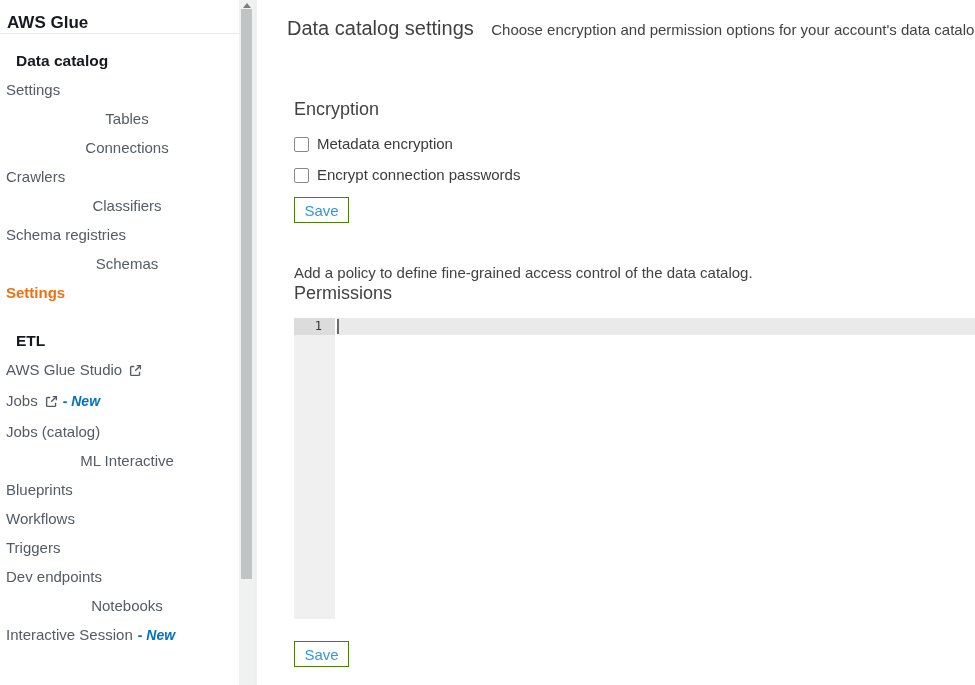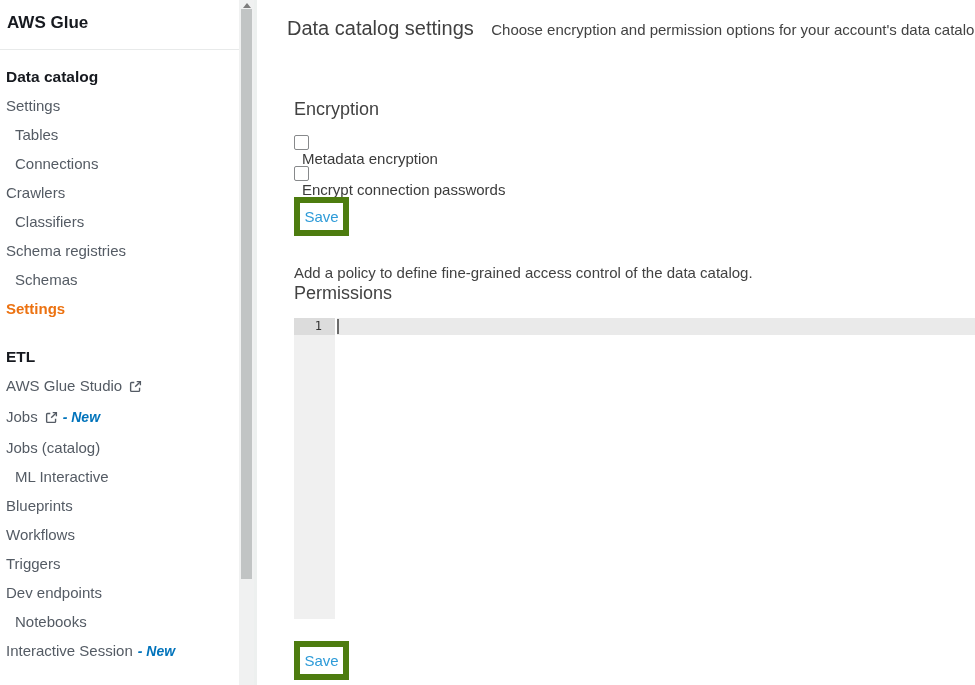--- a/index.html
+++ b/index.html
@@ -1,28 +1,28 @@
 <!DOCTYPE html>
 <html><head>
 <meta charset="utf-8">
 <style>
   * { margin:0; padding:0; box-sizing:border-box; }
   html,body { width:975px; height:685px; overflow:hidden; background:#fff;
     font-family:"Liberation Sans", sans-serif; }
 
   
   .sidebar { position:absolute; left:0; top:0; bottom:0; width:239px; background:#fff; }
-  .sidebar-title { height:50px; padding:13px 0 0 7px; font-size:17px; font-weight:700;
+  .sidebar-title { height:34px; padding:13px 0 0 7px; font-size:17px; font-weight:700;
     color:#16191f; border-bottom:1px solid #e8eaea; }
   .nav { padding-top:12px; }
-  .nav-heading { font-size:15.5px; font-weight:700; color:#16191f; padding-left:6px;
+  .nav-heading { font-size:15.5px; font-weight:700; color:#16191f; padding-left:16px;
     line-height:29px; }
   .nav-item { font-size:15px; color:#545b64; padding-left:6px; line-height:29px;
     cursor:pointer; white-space:nowrap; }
-  .nav-item.indent { padding-left:15px; }
+  .nav-item.indent { padding-left:15px;text-align:center; }
   .nav-item.active { color:#ec7211; font-weight:700; }
   .nav-section + .nav-section { margin-top:19px; }
   .ext-icon { display:inline-block; vertical-align:-2px; margin-left:7px; }
   .new-tag { color:#0073bb; font-weight:700; font-style:italic; font-size:14px; margin-left:5px; }
 
   
   .sb-track { position:absolute; left:239px; top:0; bottom:0; width:15px; background:#f0f1f1; }
   .sb-up { position:absolute; top:3px; left:4px; width:0; height:0;
     border-left:4px solid transparent; border-right:4px solid transparent;
     border-bottom:5px solid #7d7d7d; }
@@ -32,29 +32,29 @@
   
   .main { position:absolute; left:257px; top:0; right:0; bottom:0; background:#fff; }
   .page-header { position:absolute; left:30px; top:17px; white-space:nowrap; }
   .page-title { display:inline; font-size:20px; color:#404040; font-weight:400; }
   .page-subtitle { display:inline; font-size:15px; color:#424242; margin-left:13px; }
 
   .section-heading { position:absolute; left:37px; font-size:18px; color:#424242; font-weight:400; }
   .h-encryption { top:99px; }
   .h-permissions { top:243px;margin-top:40px; }
 
-  .checkbox-row { position:absolute; left:37px; display:flex; align-items:flex-start;flex-direction:column; }
+  .checkbox-row { position:absolute; left:37px; display:flex; align-items:flex-end; }
   .cb-row-1 { top:135px; }
   .cb-row-2 { top:166px; }
   .checkbox { width:15px; height:15px; border:1px solid #87898b; border-radius:2px;
     background:#fff; cursor:pointer; flex:none; }
   .checkbox-label { font-size:15px; color:#3b3b3b; margin-left:8px; cursor:pointer; }
 
-  .save-btn { position:absolute; left:37px; width:55px; height:39px; background:#fff;
-    border:6px solid #4d7c0f; color:#2e9bd8; font-size:15px;
+  .save-btn { position:absolute; left:37px; width:55px; height:26px; background:#fff;
+    border:1px solid #4d7c0f; color:#2e9bd8; font-size:15px;
     font-family:"Liberation Sans", sans-serif; cursor:pointer; }
   .save-1 { top:197px; }
   .save-2 { top:641px; }
 
   .perm-desc { position:absolute; left:37px; top:264px; font-size:15px; color:#424242; }
 
   
   .editor { position:absolute; left:37px; right:0; top:318px; height:301px; background:#fff; }
   .editor-gutter { position:absolute; left:0; top:0; bottom:0; width:41px; background:#f0f0f0; }
   .gutter-cell-active { height:17px; background:#dcdcdc; text-align:right; padding-right:13px;

